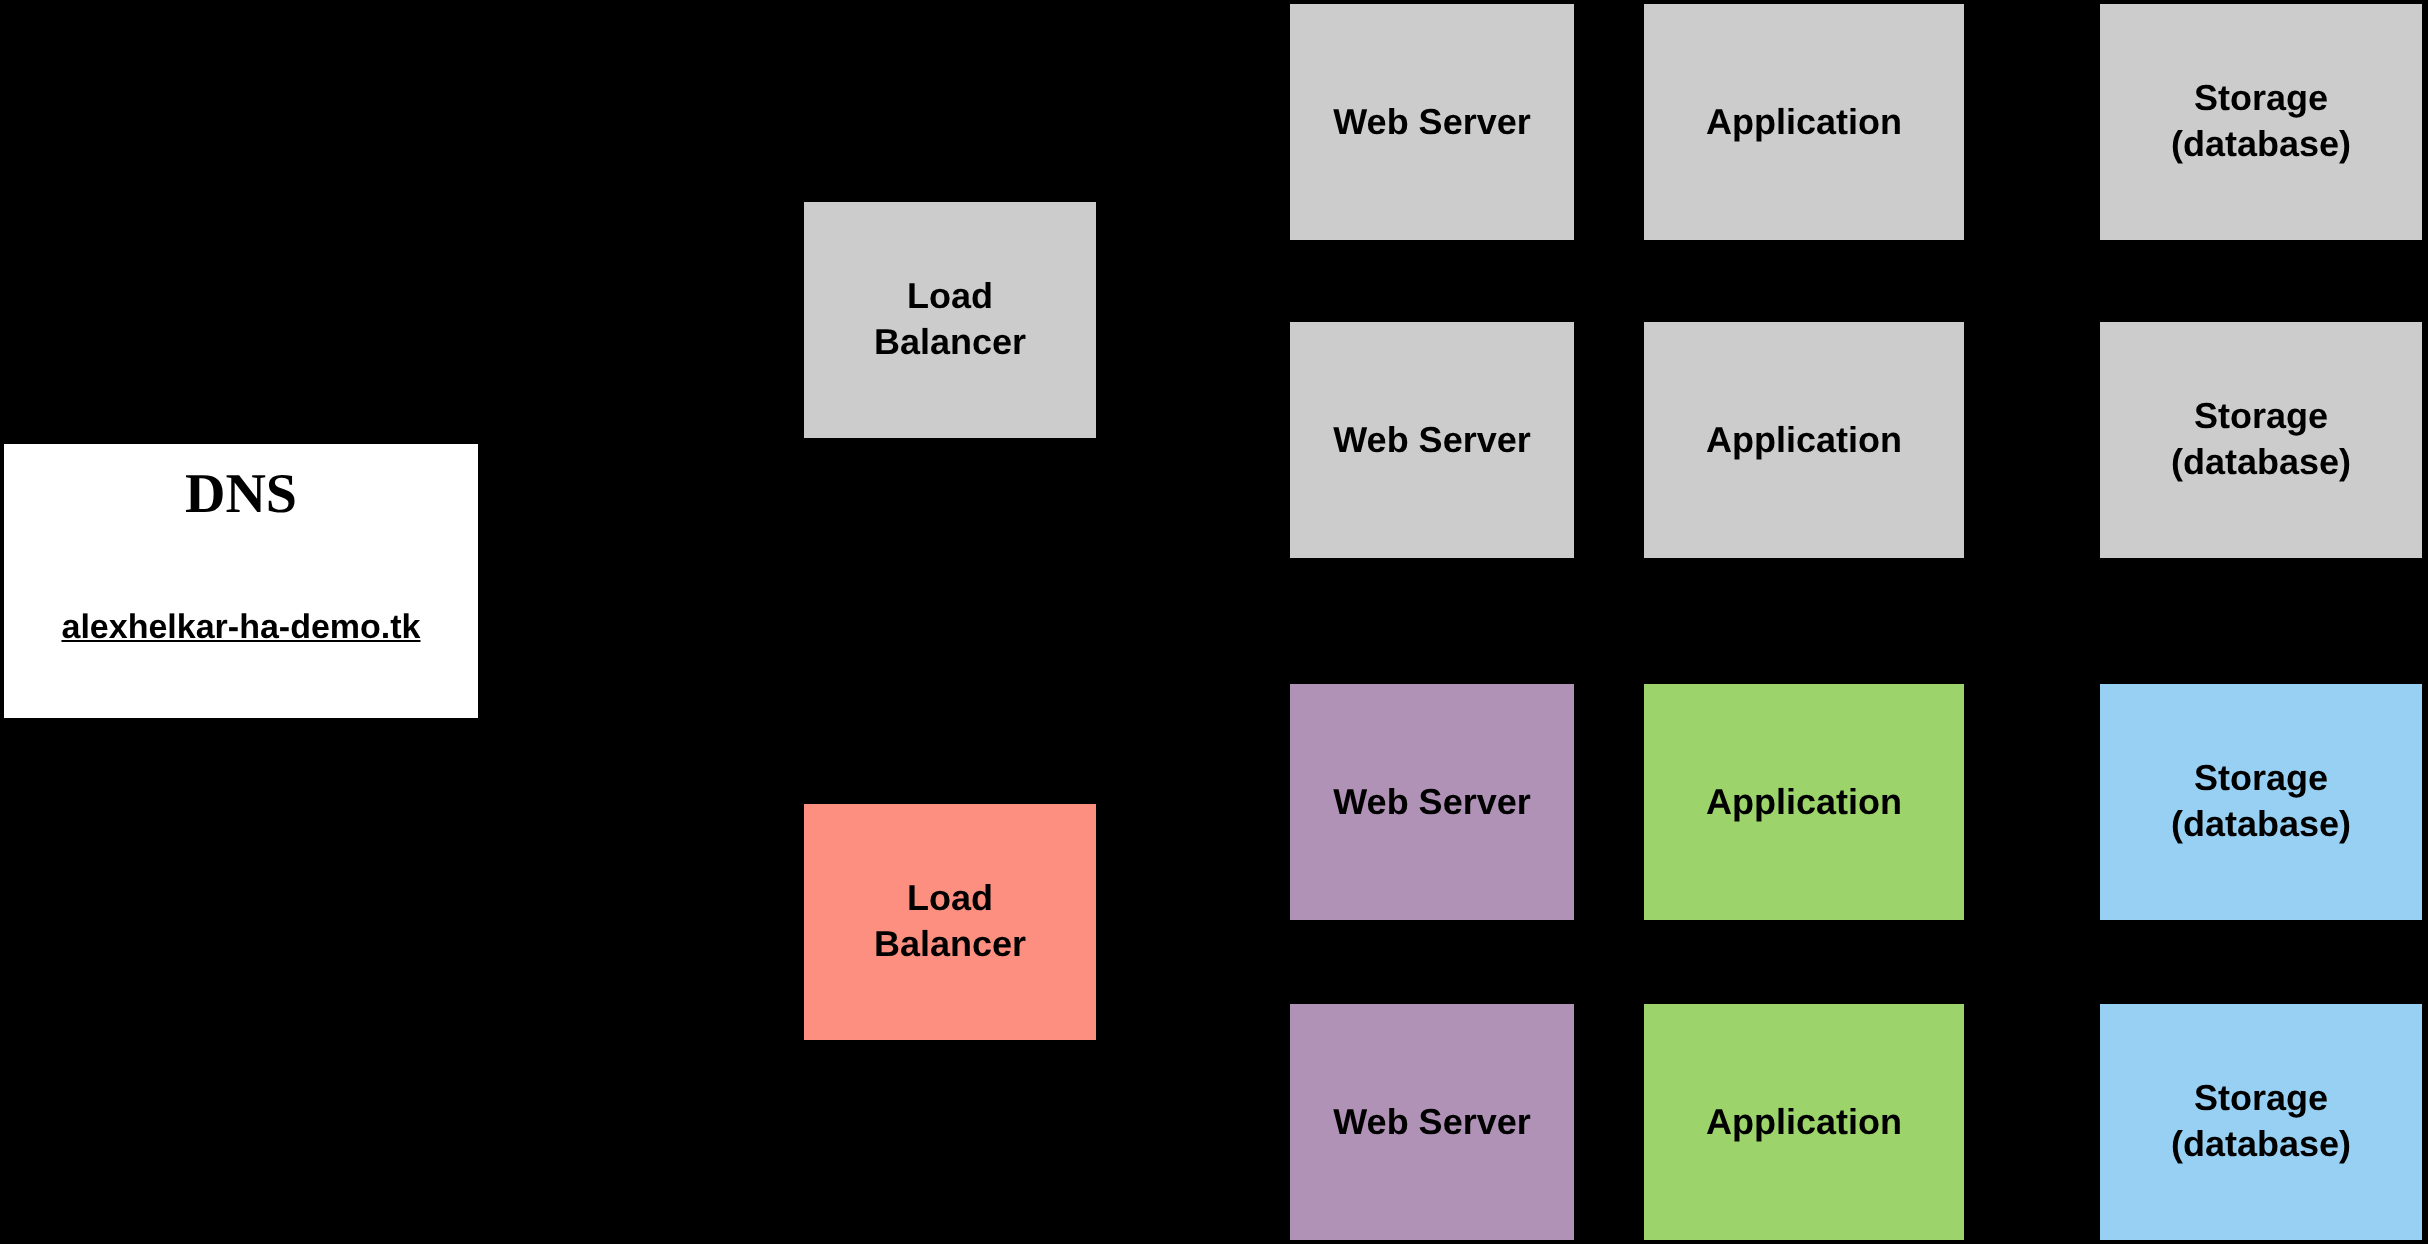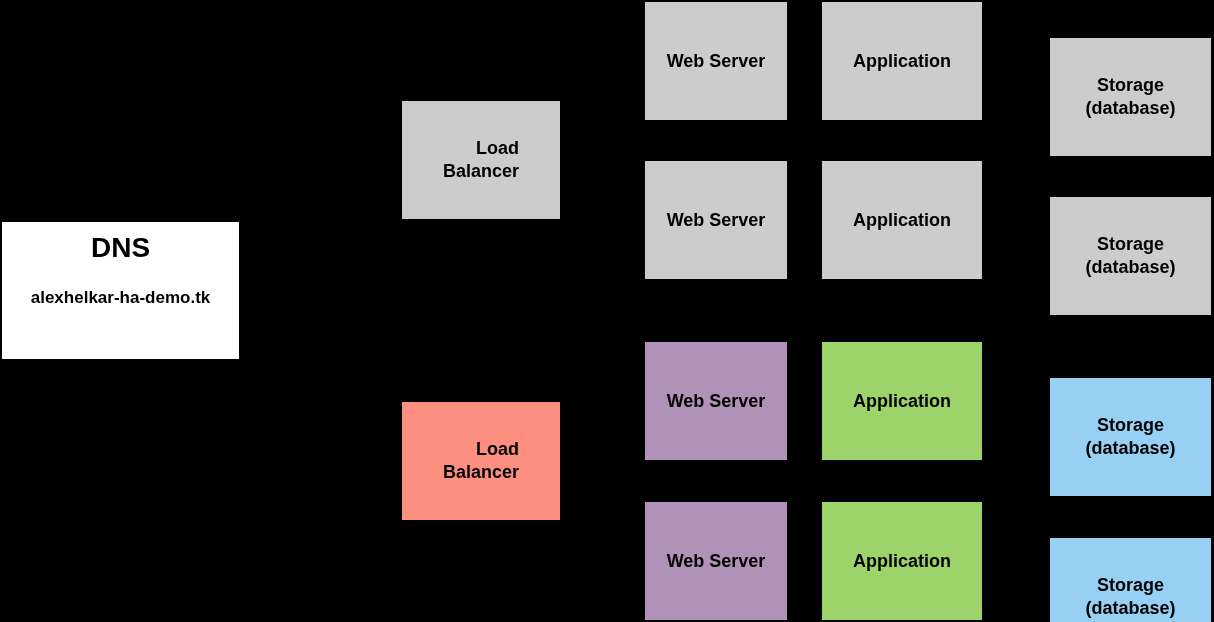--- a/index.html
+++ b/index.html
@@ -27,48 +27,50 @@
     justify-content: center;
     text-align: center;
     font-weight: bold;
     font-size: 18px;
     line-height: 23px;
     white-space: pre-line;
   }
   
   .c1 { left: 645px;  width: 142px; }
   .c2 { left: 822px;  width: 160px; }
-  .c3 { left: 1050px; width: 161px; margin-top: 36px; }
+  .c3 { left: 1050px; width: 161px; }
   
   .r1 { top: 2px;   height: 118px; }
   .r2 { top: 161px; height: 118px; }
   .r3 { top: 342px; height: 118px; }
   .r4 { top: 502px; height: 118px; }
   
-  .lb { left: 402px; width: 158px; height: 118px; text-align: right; }
+  .lb { left: 402px; width: 146px; height: 118px; }
   .lb-top    { top: 101px; }
   .lb-bottom { top: 402px; }
   
   .dns {
     left: 2px;
     top: 222px;
     width: 237px;
     height: 137px;
     text-align: center;
     padding-top: 10px;
   }
   .dns-title {
     font-size: 28px;
     line-height: 32px;
     font-weight: bold;
+    font-family: Liberation Serif, serif;
   }
   .dns-lines {
-    margin-top: 22px;
+    margin-top: 38px;
     font-size: 17px;
     line-height: 24px;
+    text-decoration: underline;
   }
   .dns-domain { font-weight: bold; }
 </style>
 </head>
 <body>
 
 <div id="canvas" style="background-color: rgb(0, 0, 0);">
 
   <div class="box dns" style="background-color: rgb(255, 255, 255);">
     <div class="dns-title">DNS</div>

